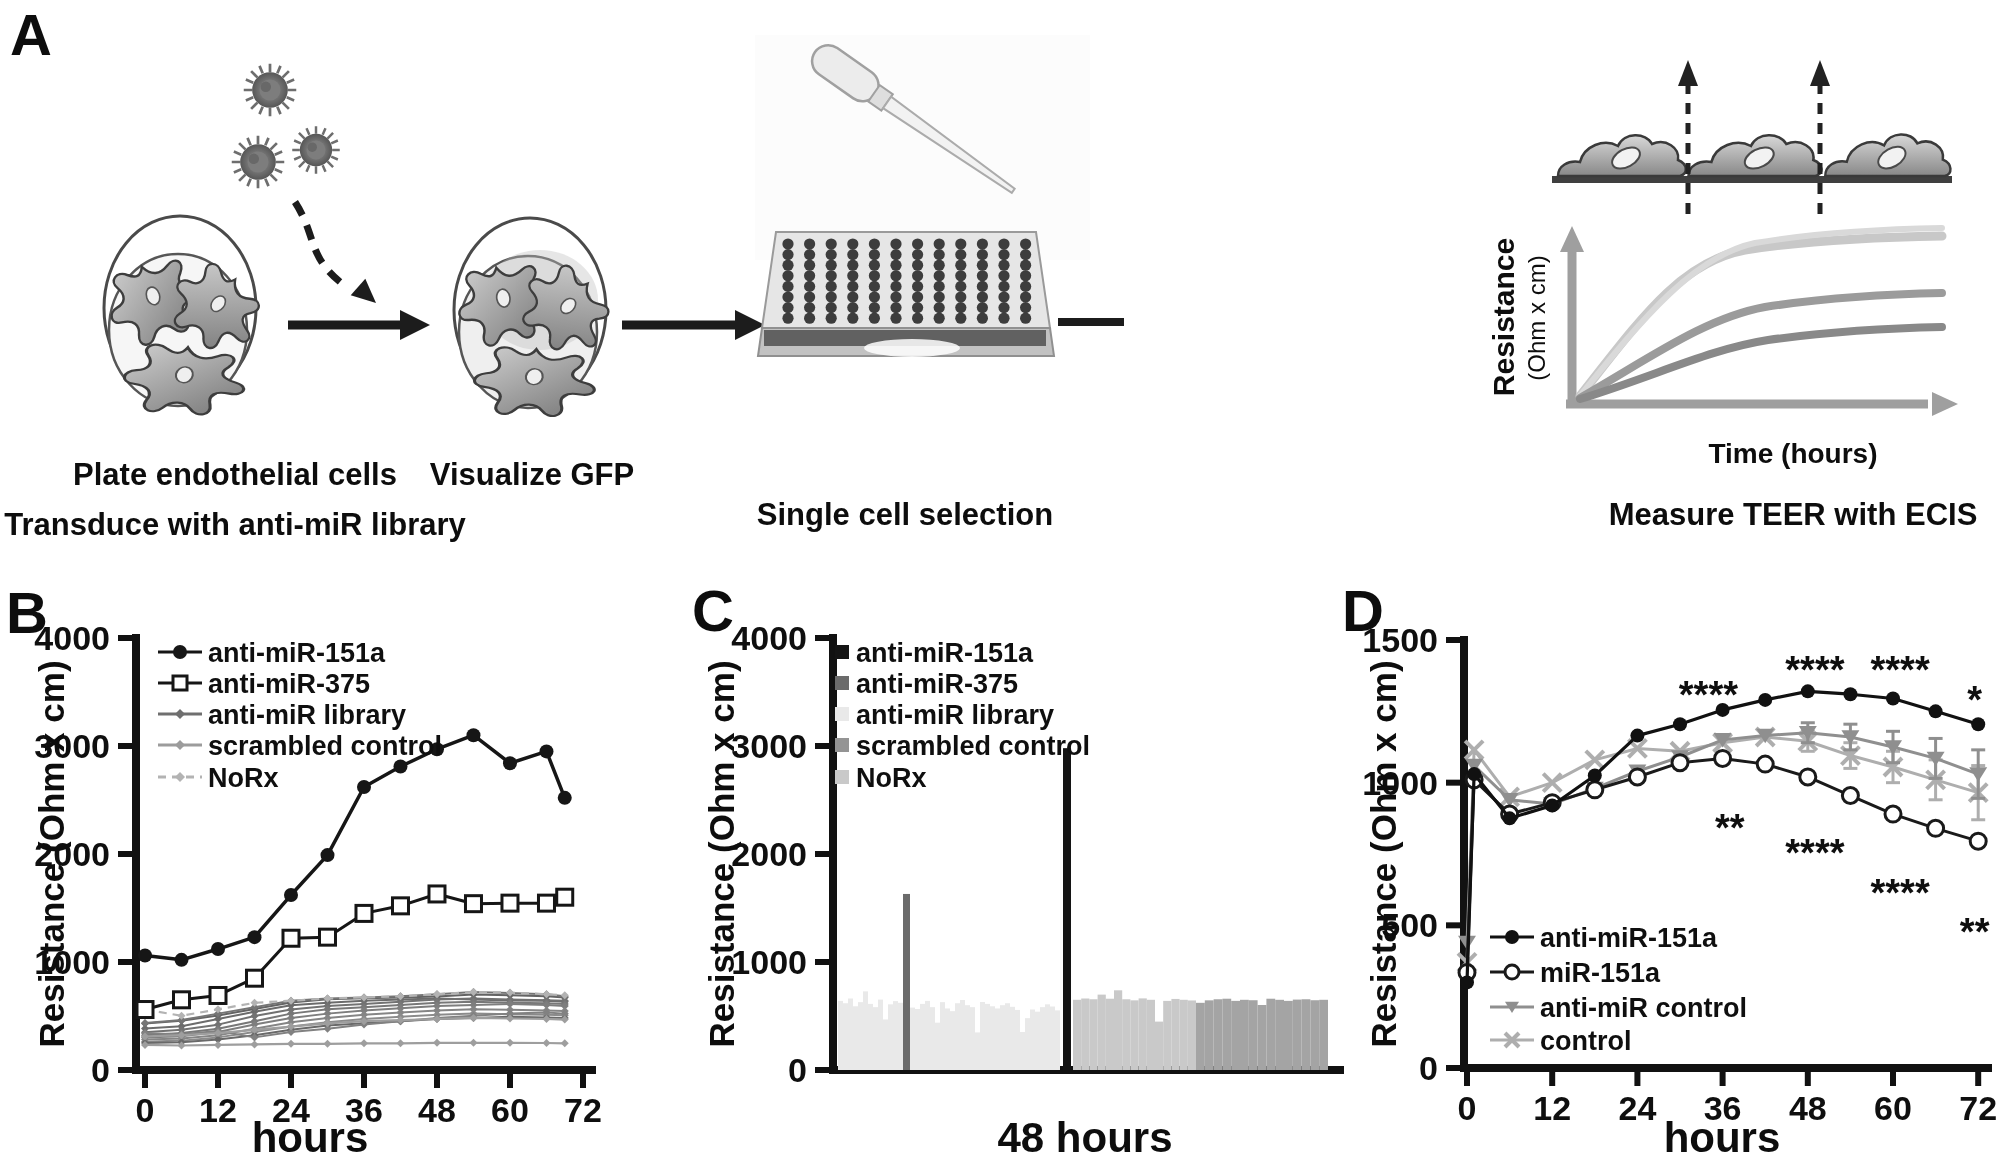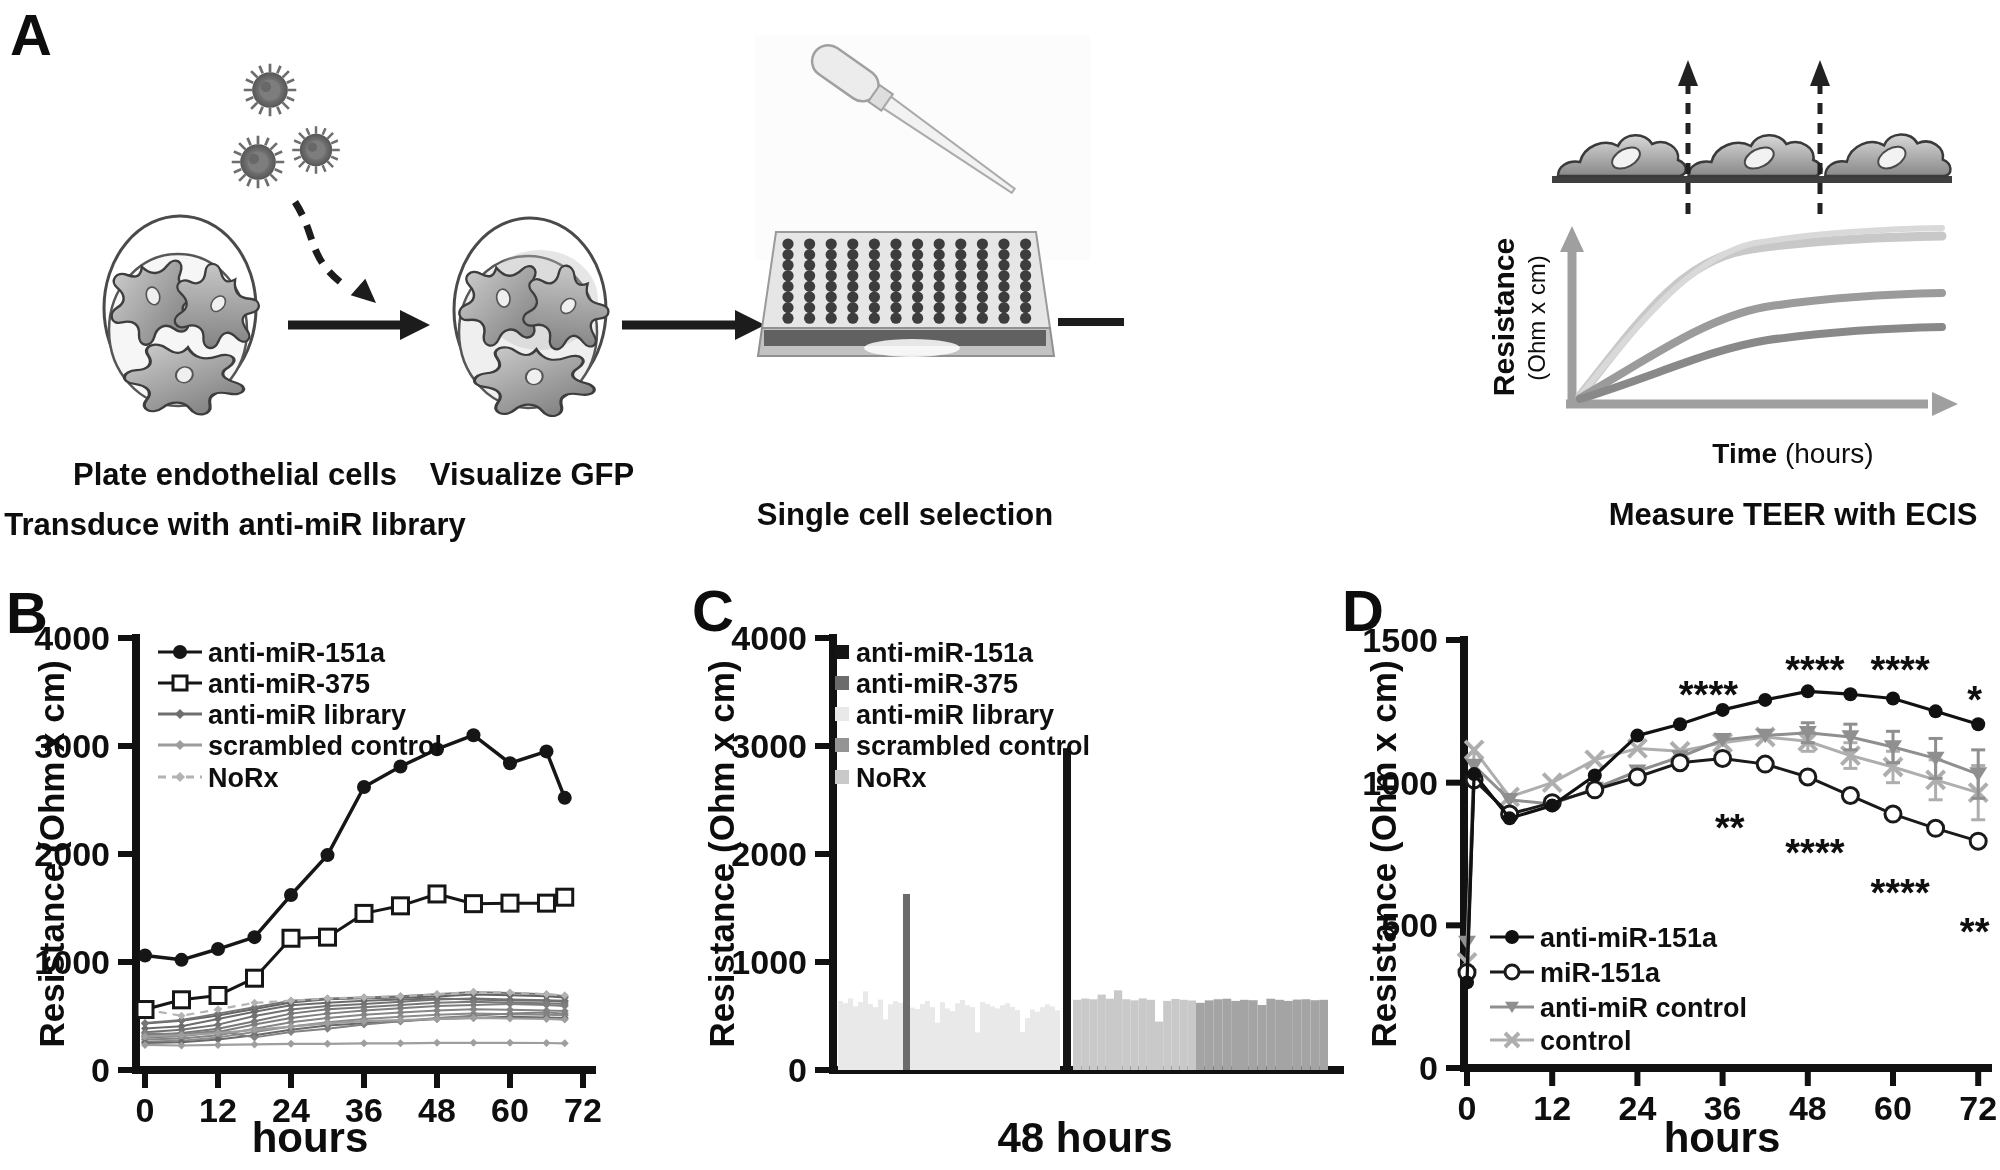--- a/index.html
+++ b/index.html
@@ -742,21 +742,21 @@
     <div>Plate endothelial cells</div>
     <div>Transduce with anti-miR library</div>
   </div>
   <div class="txt cap" style="left:332px;top:450px;width:400px">
     <div>Visualize GFP</div>
   </div>
   <div class="txt cap" style="left:705px;top:490px;width:400px">Single cell selection</div>
   <div class="txt cap" style="left:1568px;top:490px;width:450px">Measure TEER with ECIS</div>
 
   <div class="txt" style="left:1643px;top:438px;width:300px;font-size:28px">
-    <span>Time</span><span style="font-weight:normal"> (hours)</span>
+    <span>Time</span><span style="font-weight:bold"> (hours)</span>
   </div>
   <div class="txt rot" style="left:1304px;top:300px;width:400px;font-size:30px">Resistance</div>
   <div class="txt rot" style="left:1337px;top:304px;width:400px;font-size:24px;font-weight:normal">(Ohm x cm)</div>
 
   <div class="txt rot" style="left:-148px;top:834px;width:400px;font-size:35px">Resistance (Ohm x cm)</div>
   <div class="txt rot" style="left:522px;top:834px;width:400px;font-size:35px">Resistance (Ohm x cm)</div>
   <div class="txt rot" style="left:1184px;top:834px;width:400px;font-size:35px">Resistance (Ohm x cm)</div>
 
   <div class="txt" style="left:160px;top:1114px;width:300px;font-size:42px">hours</div>
   <div class="txt" style="left:935px;top:1114px;width:300px;font-size:42px">48 hours</div>

